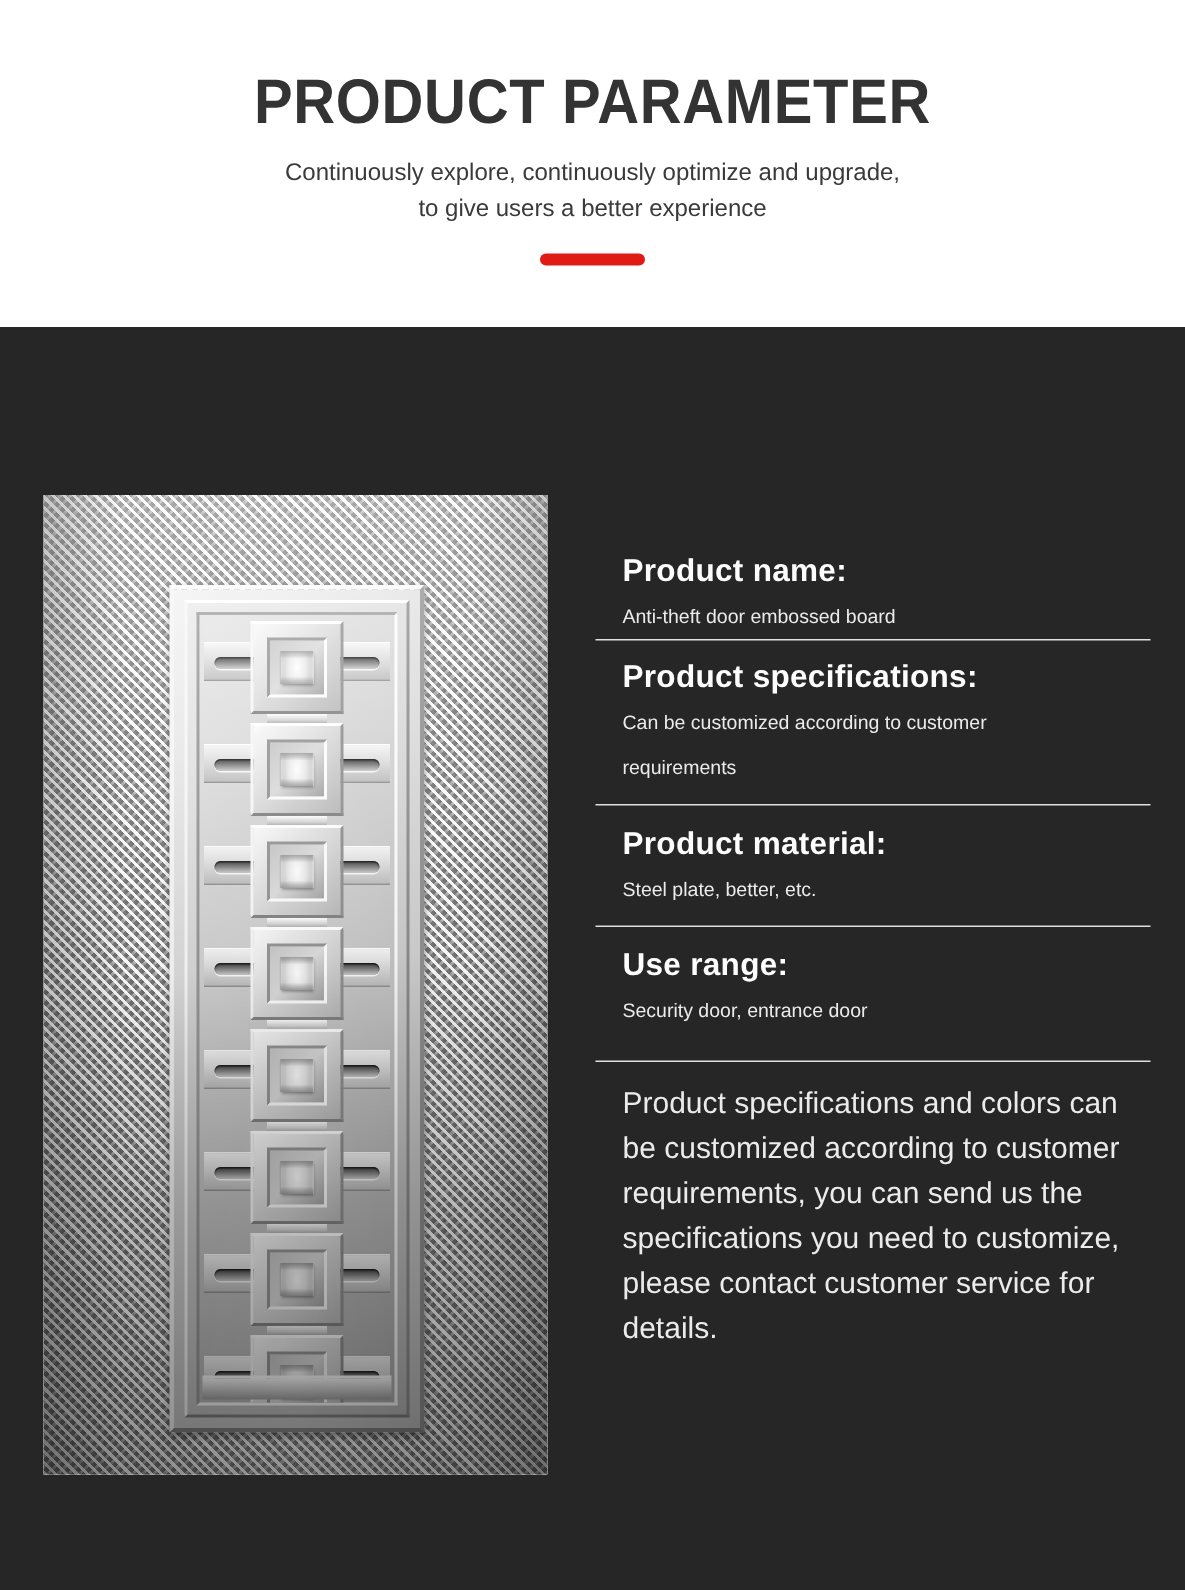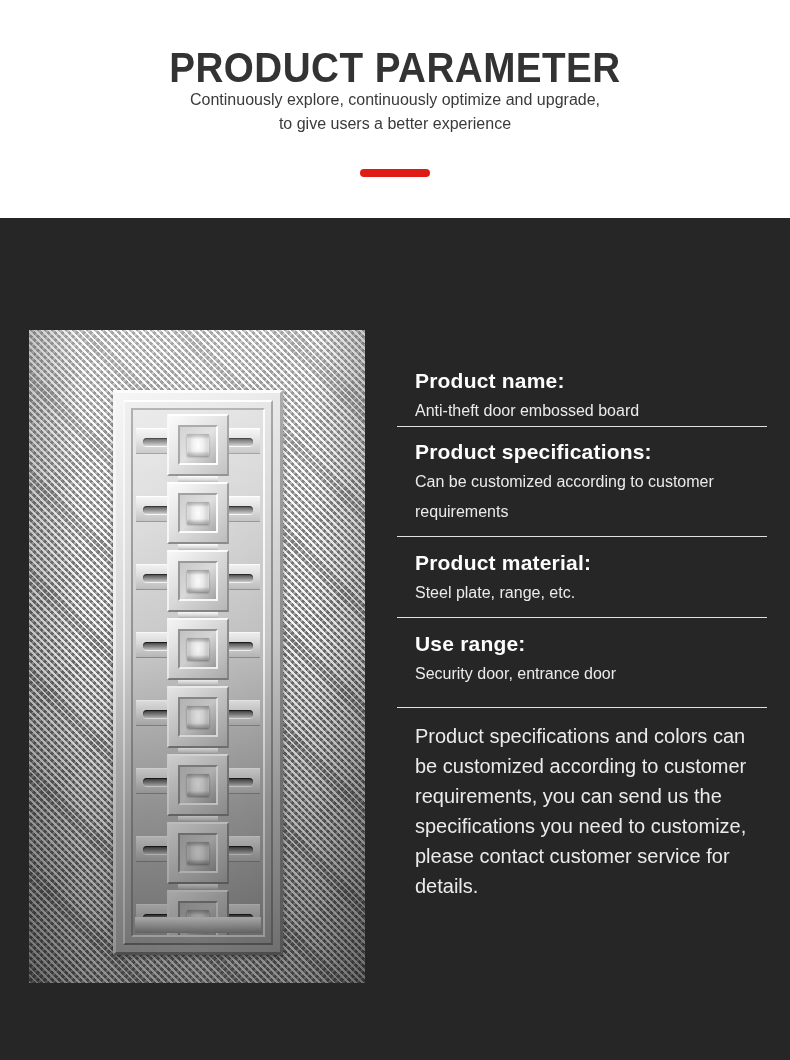--- a/index.html
+++ b/index.html
@@ -16,21 +16,21 @@
     position:absolute; left:0; top:0; width:790px; height:218px;
     background:#ffffff; text-align:center;
   }
   .header-title {
     position:absolute; left:0; top:44px; width:790px;
     font-size:42px; font-weight:bold; color:#333333;
     letter-spacing:0.5px; line-height:48px;
     transform:scaleX(0.92); transform-origin:center top;
   }
   .header-sub {
-    position:absolute; left:0; top:88px; width:790px;
+    position:absolute; left:0; top:104px; width:790px;
     font-size:16px; color:#3a3a3a; line-height:24px;
   }
   .header-rule {
     position:absolute; left:50%; top:169px;
     width:70px; height:8px; margin-left:-35px;
     background:#e01b15; border-radius:4px;
   }
 
   
   .body-dark {
@@ -168,21 +168,21 @@
   
   .specs {
     position:absolute; left:397px; top:330px; width:370px;margin-top:36px;
   }
   .spec-block { padding:0 0 0 18px; }
   .spec-label {
     font-size:21px; font-weight:bold; color:#fdfdfd;
     line-height:30px; letter-spacing:0.2px;
   }
   .spec-value {
-    font-size:16px; color:#ebebeb; line-height:30px;
+    font-size:13px; color:#ebebeb; line-height:30px;
   }
   .divider {
     width:370px; height:1px; background:#f0f0f0;
     margin:0; opacity:0.92;
   }
   .note {
     padding:0 0 0 18px;
     font-size:20px; color:#ebebeb; line-height:30px;
   }
 </style>
@@ -339,21 +339,21 @@
     <div class="divider"></div>
 
     <div class="spec-block" style="padding-top:10px;">
       <div class="spec-label">Product specifications:</div>
       <div class="spec-value" style="max-width:305px;">Can be customized according to customer requirements</div>
     </div>
     <div class="divider" style="margin-top:9px;"></div>
 
     <div class="spec-block" style="padding-top:11px;">
       <div class="spec-label">Product material:</div>
-      <div class="spec-value">Steel plate, range, etc.</div>
+      <div class="spec-value">Steel plate, better, etc.</div>
     </div>
     <div class="divider" style="margin-top:9px;"></div>
 
     <div class="spec-block" style="padding-top:11px;">
       <div class="spec-label">Use range:</div>
       <div class="spec-value">Security door, entrance door</div>
     </div>
     <div class="divider" style="margin-top:18px;"></div>
 
     <div class="note" style="padding-top:13px; max-width:350px;">Product specifications and colors can be customized according to customer requirements, you can send us the specifications you need to customize, please contact customer service for details.</div>

